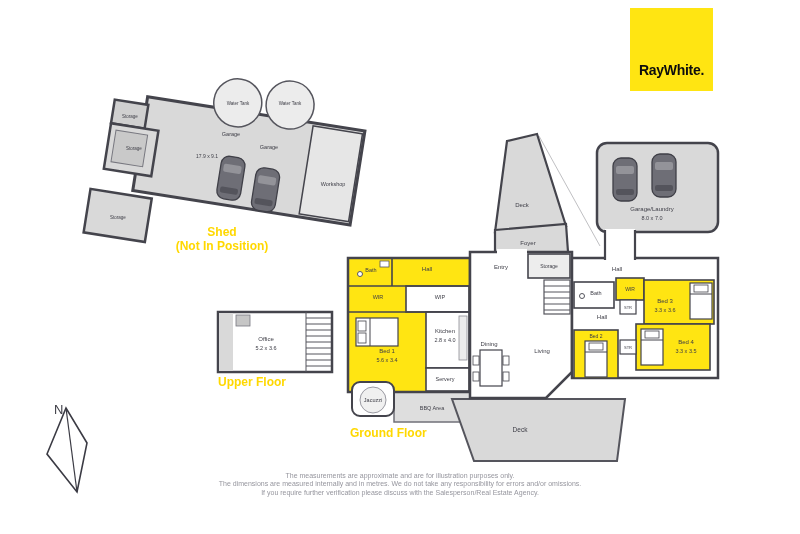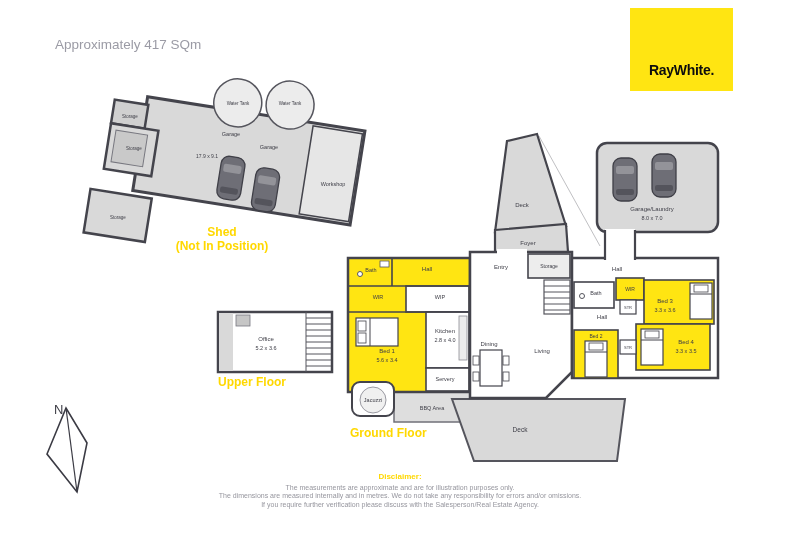--- a/index.html
+++ b/index.html
@@ -1,39 +1,38 @@
 <!DOCTYPE html>
 <html><head>
 <meta charset="utf-8">
 <style>
   html,body{margin:0;padding:0}
   body{width:800px;height:534px;position:relative;background:#fff;font-family:"Liberation Sans",sans-serif;overflow:hidden}
   .header{position:absolute;left:55px;top:30px}
   .title{font-size:19px;font-weight:700;color:#3a3a44}
   .subtitle{margin-top:7px;font-size:13.5px;color:#9b9ba5}
-  .logo{position:absolute;left:630px;top:8px;width:103px;height:83px;background:#ffe512;display:flex;align-items:flex-end;justify-content:center;padding-bottom:13px;box-sizing:border-box}
+  .logo{position:absolute;left:630px;top:8px;width:83px;height:83px;background:#ffe512;display:flex;align-items:flex-end;justify-content:center;padding-bottom:13px;box-sizing:border-box}
   .logo-text{font-size:14px;font-weight:700;color:#0d0d0d;letter-spacing:-.3px}
   .plan{position:absolute;left:0;top:0}
   .disclaimer{position:absolute;left:0;top:472px;width:800px;text-align:center}
   .disclaimer-title{font-size:8px;font-weight:700;color:#ffd800;margin-bottom:3px}
   .disclaimer-line{font-size:7px;color:#96969e;line-height:8.4px}
   text{fill:#3d3d46}
   .t65{font-size:6.5px}
   .t6{font-size:6px}
   .t55{font-size:5.5px}
   .t5{font-size:5px}
   .t45{font-size:4.5px}
   .t4{font-size:4px}
   .section-label{font-size:12px;font-weight:700;fill:#ffd800}
 </style>
 </head>
 <body>
 
 <div class="header">
-  <div class="subtitle">Approximately 417 SQm</div>
 </div>
 
 <div class="logo">
   <div class="logo-text">RayWhite.</div>
 </div>
 
 <svg class="plan" width="800" height="534" viewBox="0 0 800 534">
   <defs>
     <g id="car">
       <rect x="1" y="2" width="24" height="43" rx="8" fill="#6e6e76" stroke="#3f3f47" stroke-width="1.3"></rect>
@@ -203,17 +202,16 @@
     <text x="686" y="353" text-anchor="middle" class="t55">3.3 x 3.5</text>
     <text x="596" y="338" text-anchor="middle" class="t5">Bed 2</text>
     <text x="373" y="402" text-anchor="middle" class="t55">Jacuzzi</text>
     <text x="432" y="410" text-anchor="middle" class="t55">BBQ Area</text>
     <text x="520" y="432" text-anchor="middle" class="t65">Deck</text>
     <text x="350" y="437" class="section-label">Ground Floor</text>
   </g>
 </svg>
 
 <div class="disclaimer">
-  <div class="disclaimer-title">Disclaimer:</div>
   <div class="disclaimer-line">The measurements are approximate and are for illustration purposes only.</div>
   <div class="disclaimer-line">The dimensions are measured internally and in metres. We do not take any responsibility for errors and/or omissions.</div>
   <div class="disclaimer-line">If you require further verification please discuss with the Salesperson/Real Estate Agency.</div>
 </div>
 
 </body></html>

